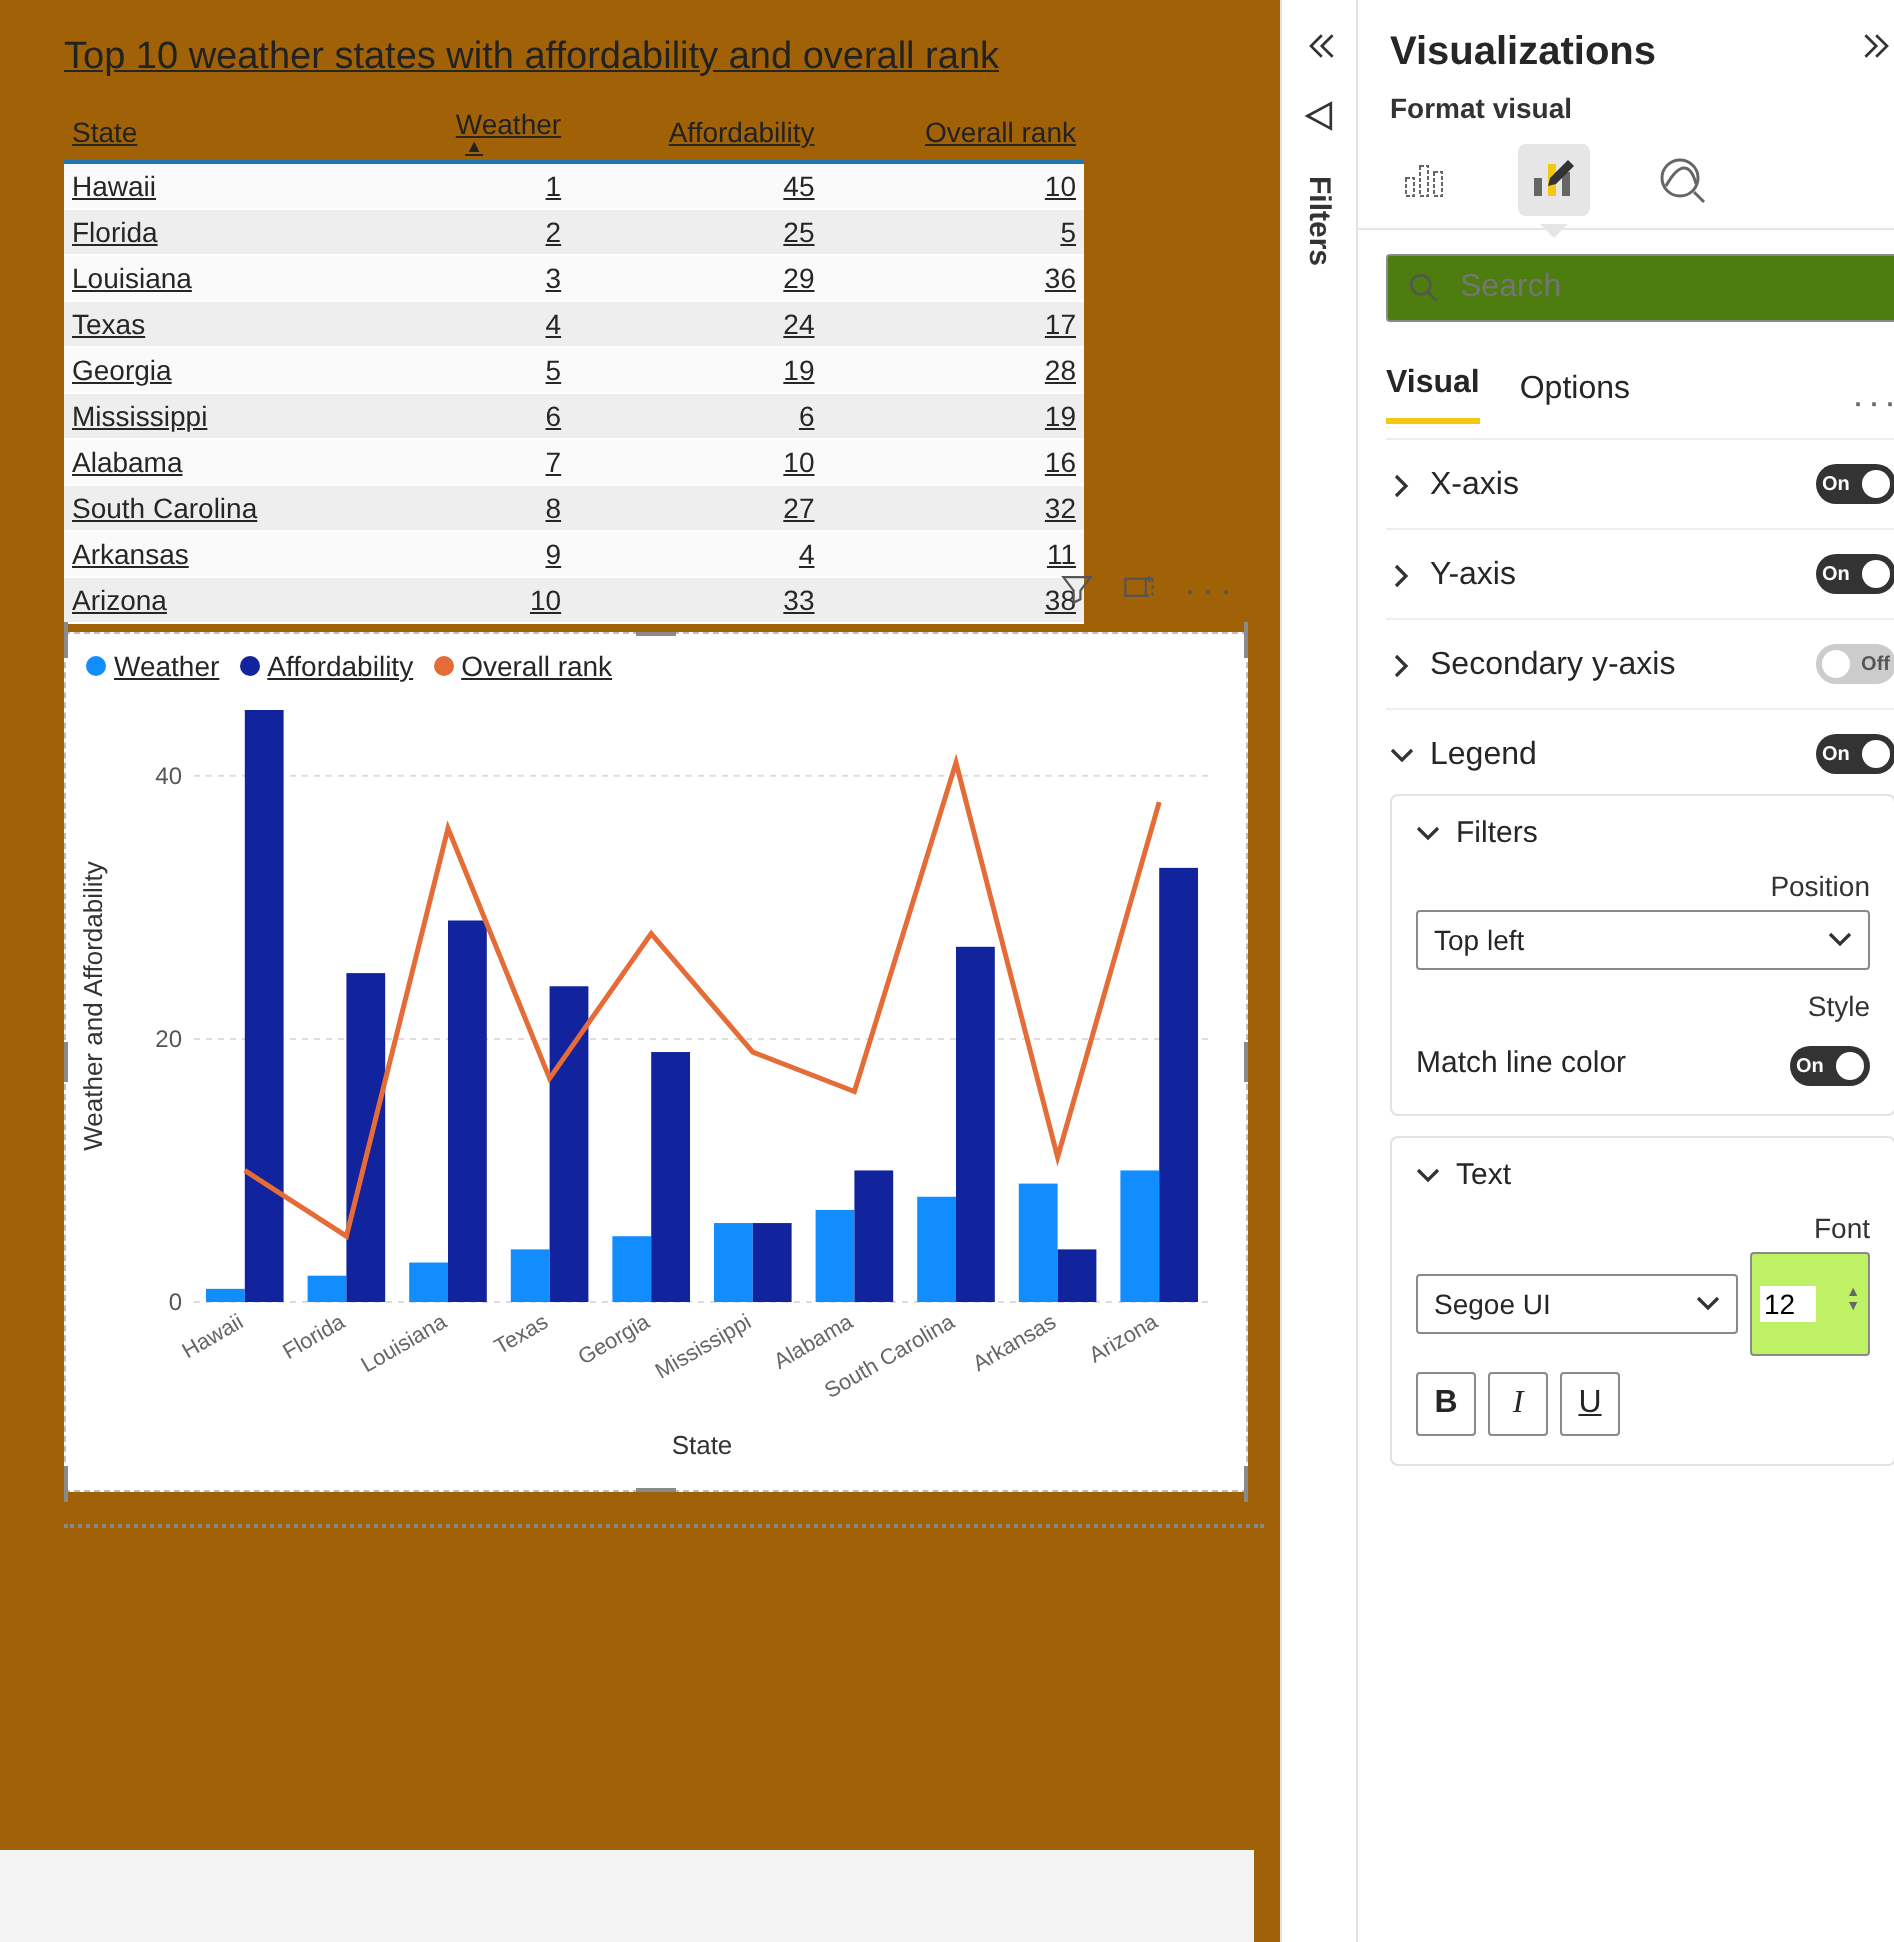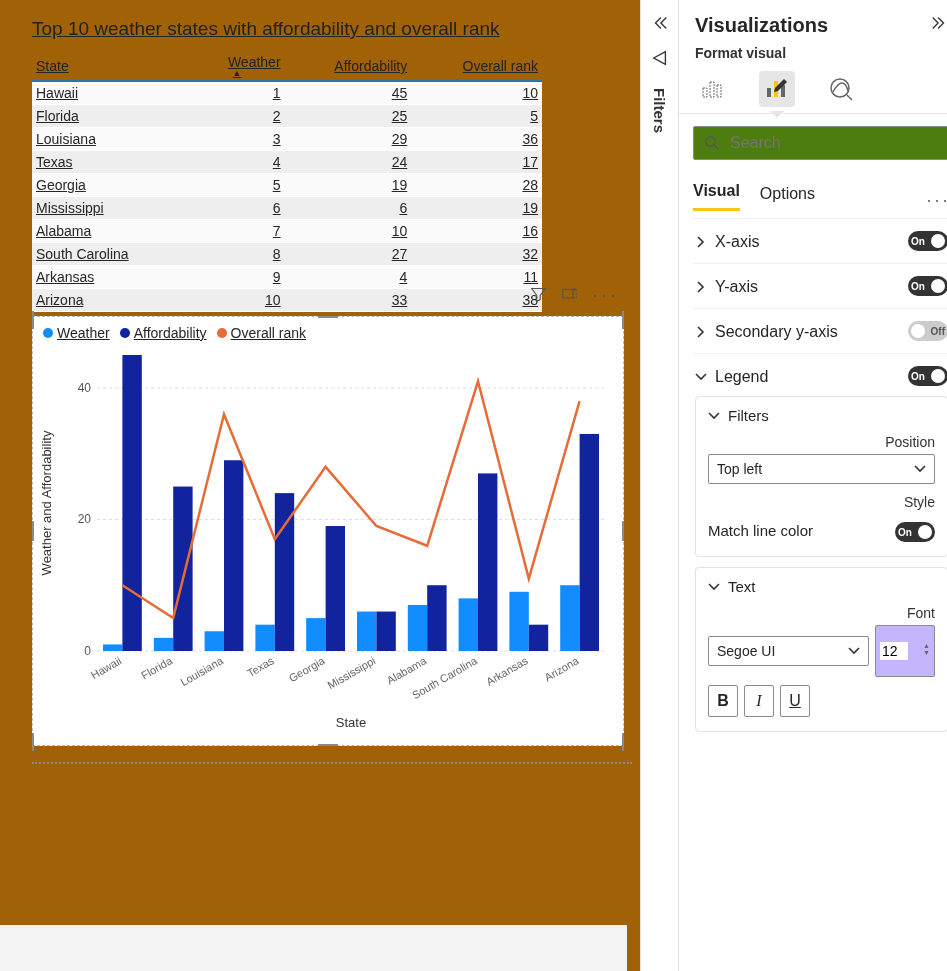--- a/index.html
+++ b/index.html
@@ -221,21 +221,21 @@
   }
   .row-inline{display:flex;gap:6px;align-items:center;}
   .btns {display:flex;gap:6px;margin-top:8px;}
   .fmtbtn{
     border:1px solid #8a8a8a;border-radius:2px;
     width:30px;height:32px;display:flex;align-items:center;justify-content:center;
     font-size:16px;background:#fff;cursor:pointer;
   }
   .numbox{
     border:1px solid #8a8a8a;border-radius:2px;
-    display:flex;padding:16px 4px;width:60px;background:#c4b5fd;
+    display:flex;padding:16px 4px;width:60px;background:#bef264;
   }
   .numbox input{border:none;outline:none;width:28px;font-size:14px;}
   .spin{display:flex;flex-direction:column;font-size:7px;line-height:7px;color:#666;margin-left:auto;}
   .mlc{display:flex;align-items:flex-start;justify-content:space-between;margin-top:12px;font-size:15px;}
   .hr-dot{
     border:none;border-top:2px dotted #888;margin:16px 0 0 0;width:600px;
   }
   .footer-gray{
     position:absolute;left:0;right:0;bottom:0;height:46px;background:#f3f3f3;
     width:627px;

